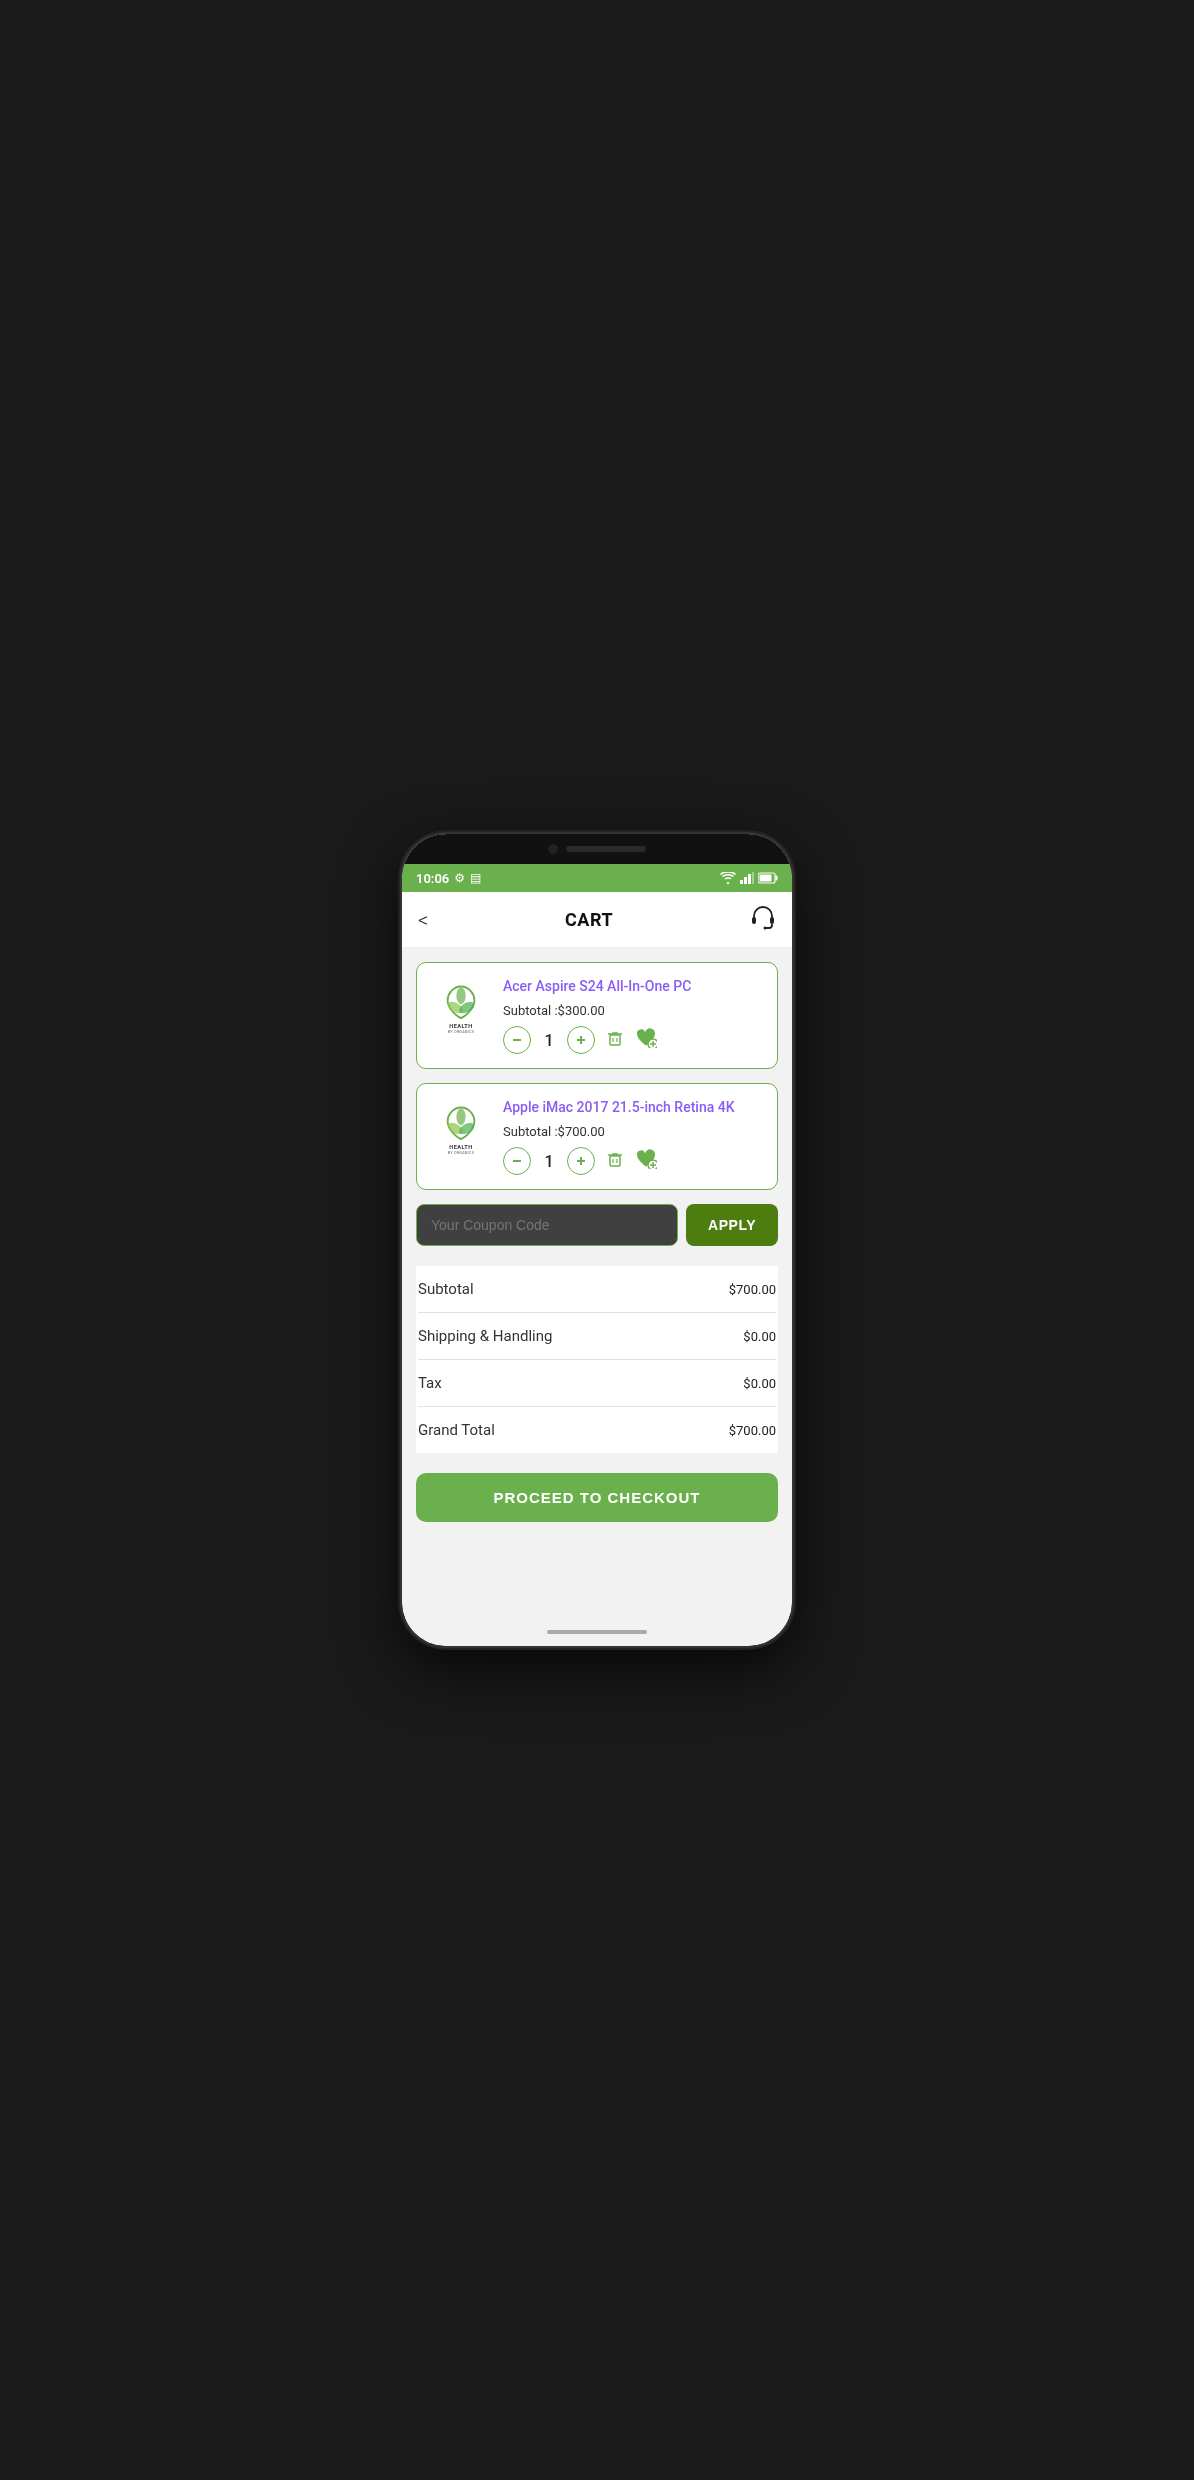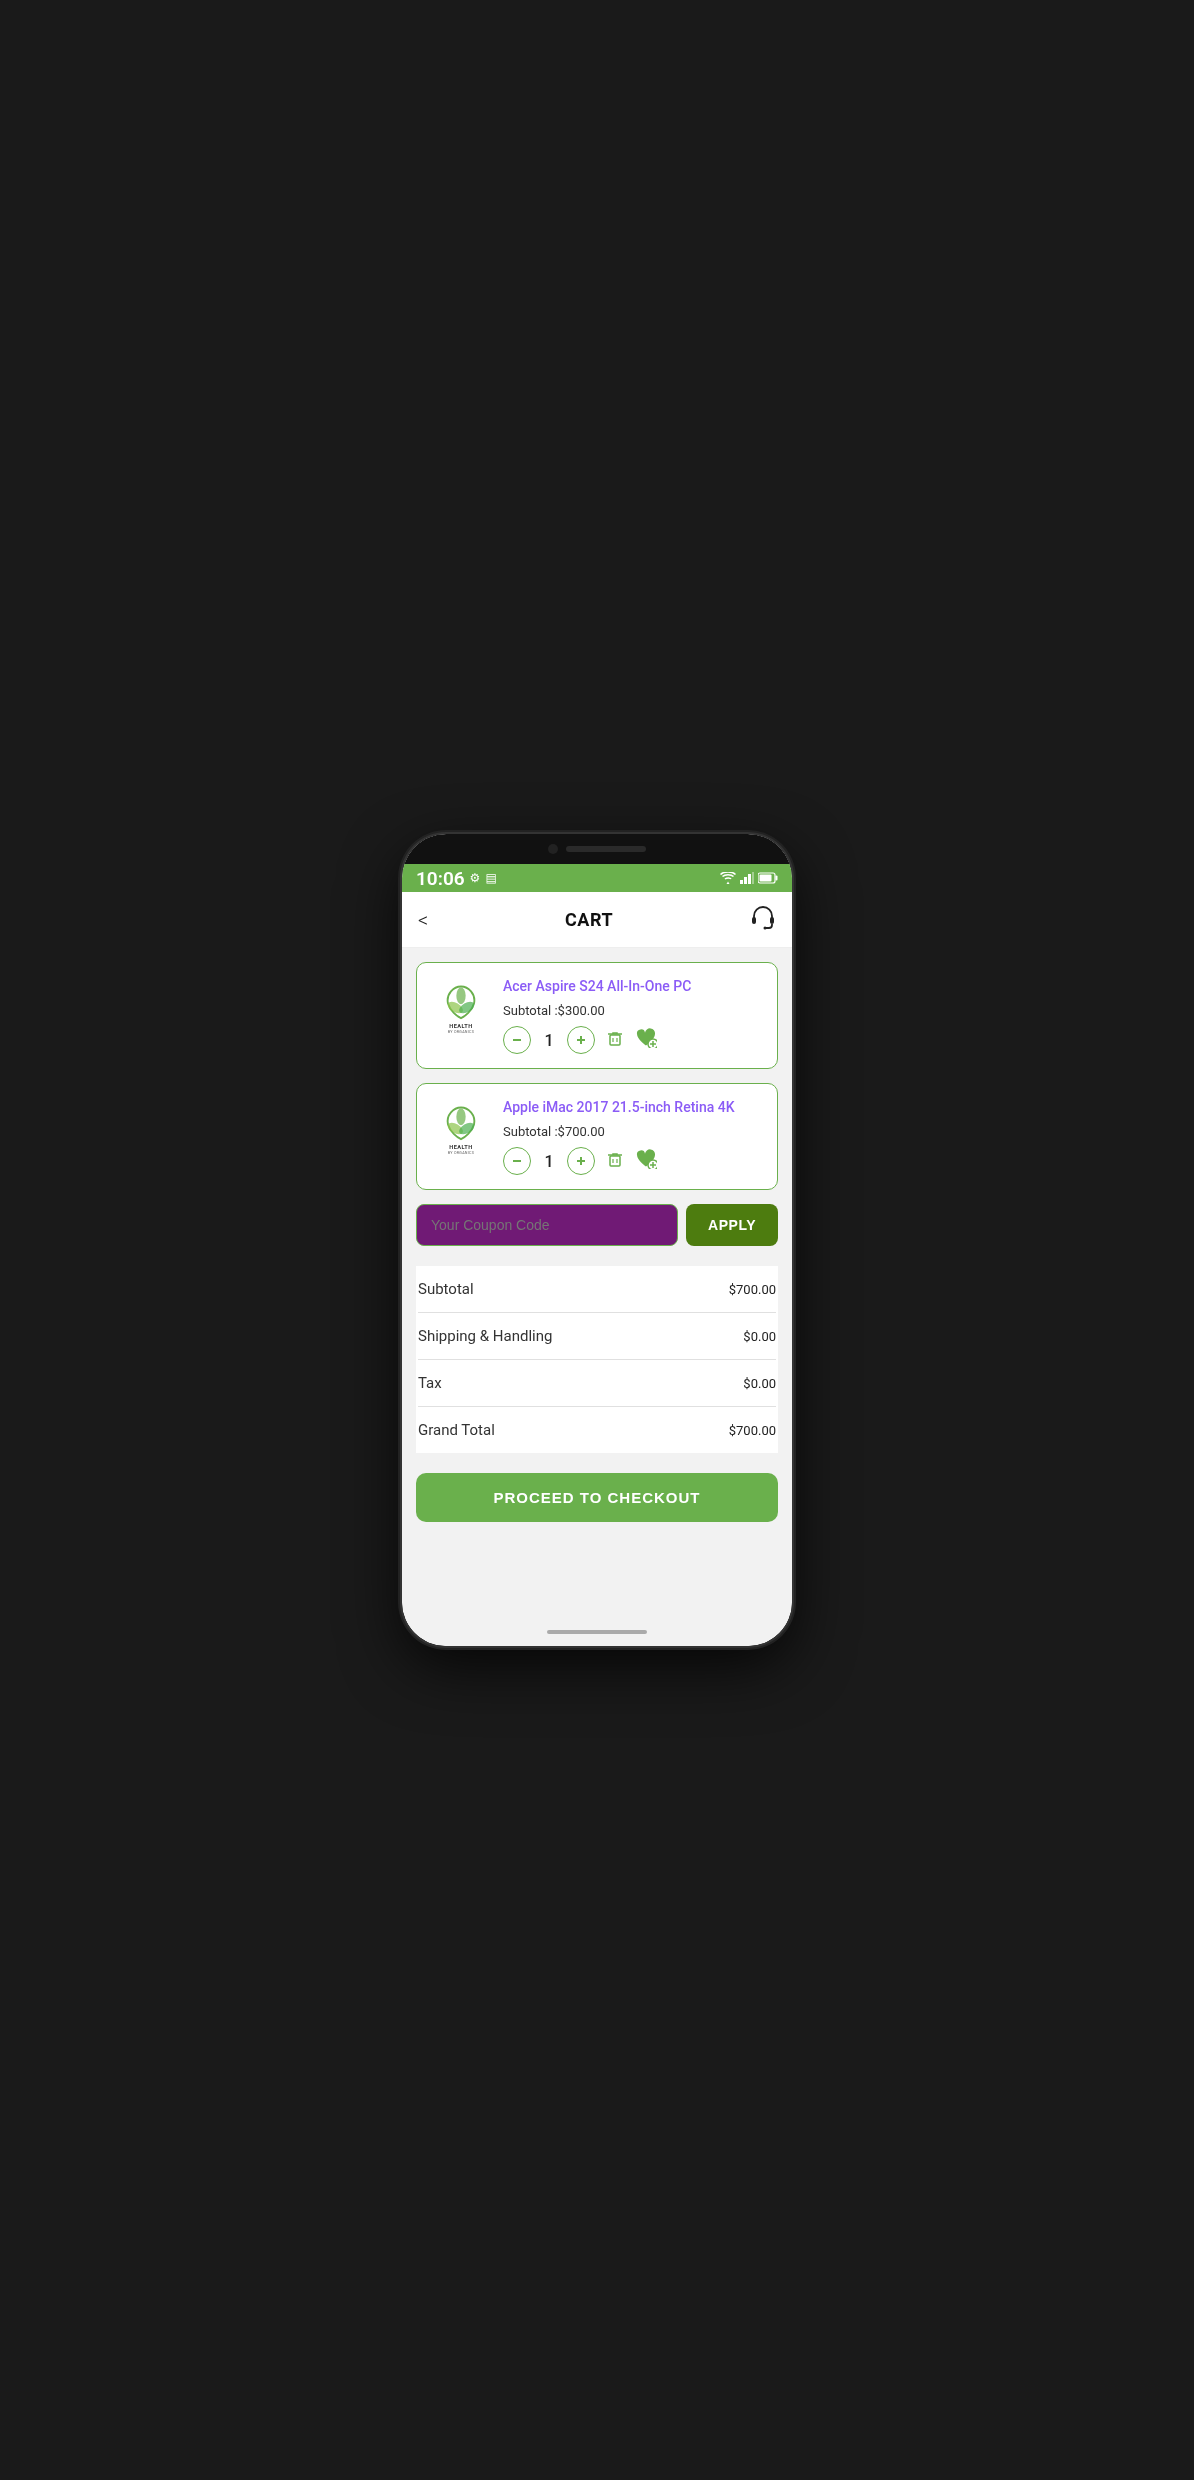--- a/index.html
+++ b/index.html
@@ -56,21 +56,21 @@
       background: #6ab04c;
       height: 28px;
       display: flex;
       align-items: center;
       justify-content: space-between;
       padding: 0 14px;
       flex-shrink: 0;
     }
     .status-time {
       color: white;
-      font-size: 19px;
+      font-size: 13px;
       font-weight: 600;
     }
     .status-icons {
       display: flex;
       align-items: center;
       gap: 4px;
     }
     .status-icons svg {
       fill: white;
     }
@@ -208,21 +208,21 @@
       gap: 8px;
       margin-bottom: 20px;
     }
     .coupon-input {
       flex: 1;
       border: 1.5px solid #6ab04c;
       border-radius: 8px;
       padding: 12px 14px;
       font-size: 14px;
       color: #aaa;
-      background: #701a75;
+      background: #404040;
       outline: none;
     }
     .apply-btn {
       background: #4d7c0f;
       color: white;
       border: none;
       border-radius: 8px;
       padding: 12px 22px;
       font-size: 14px;
       font-weight: 600;

